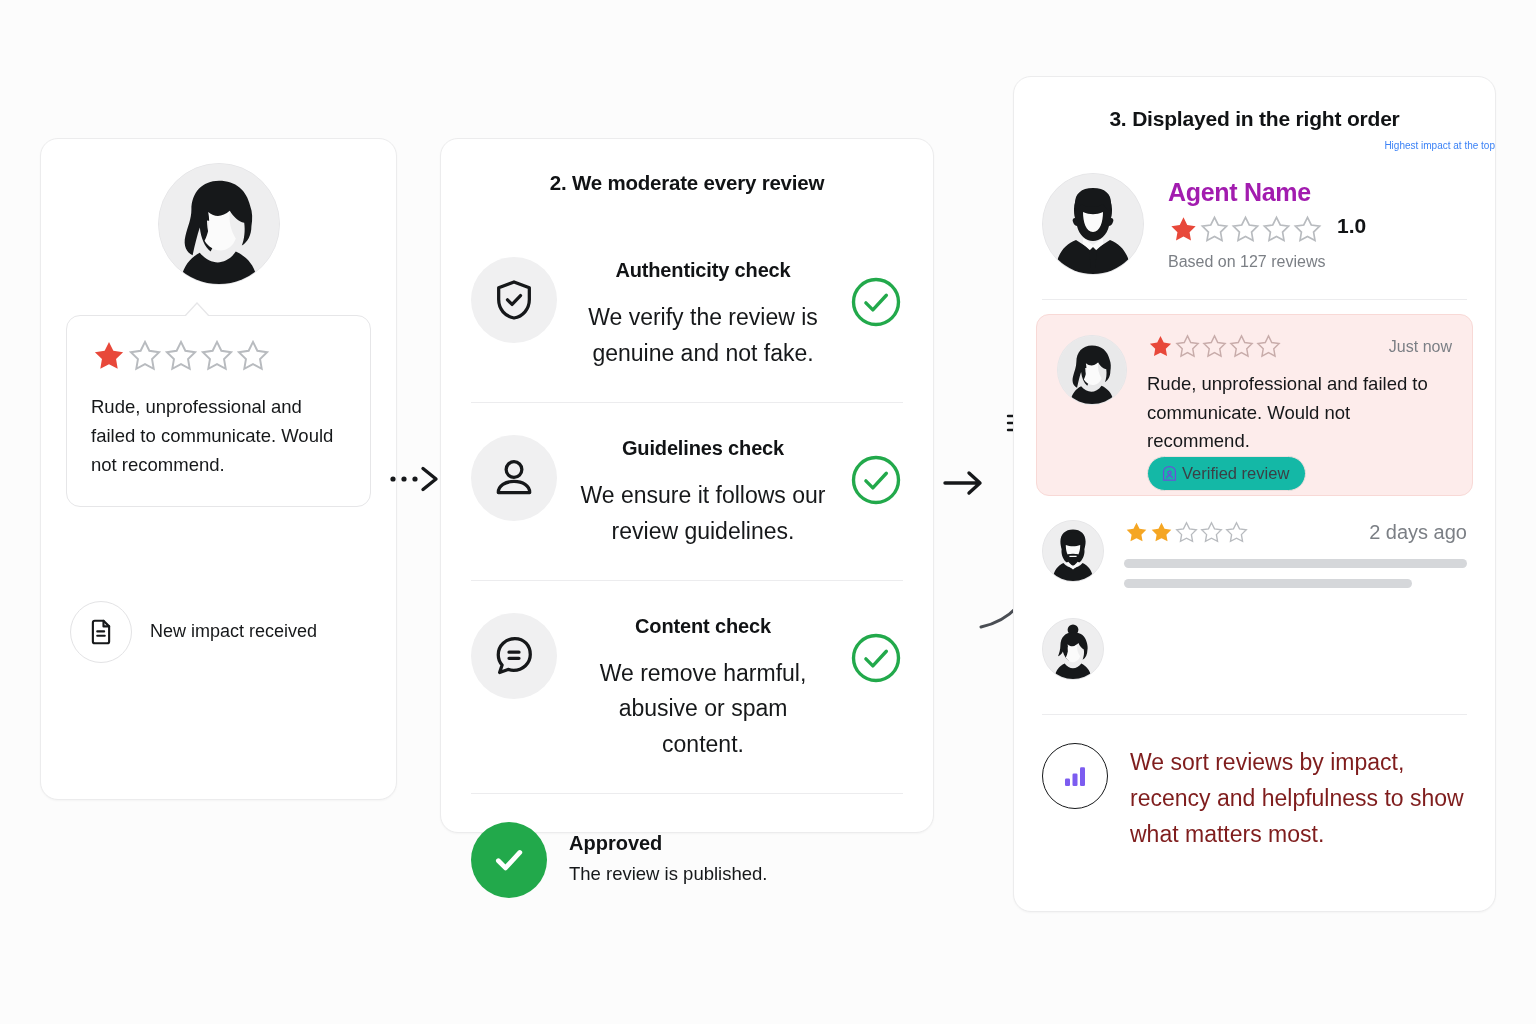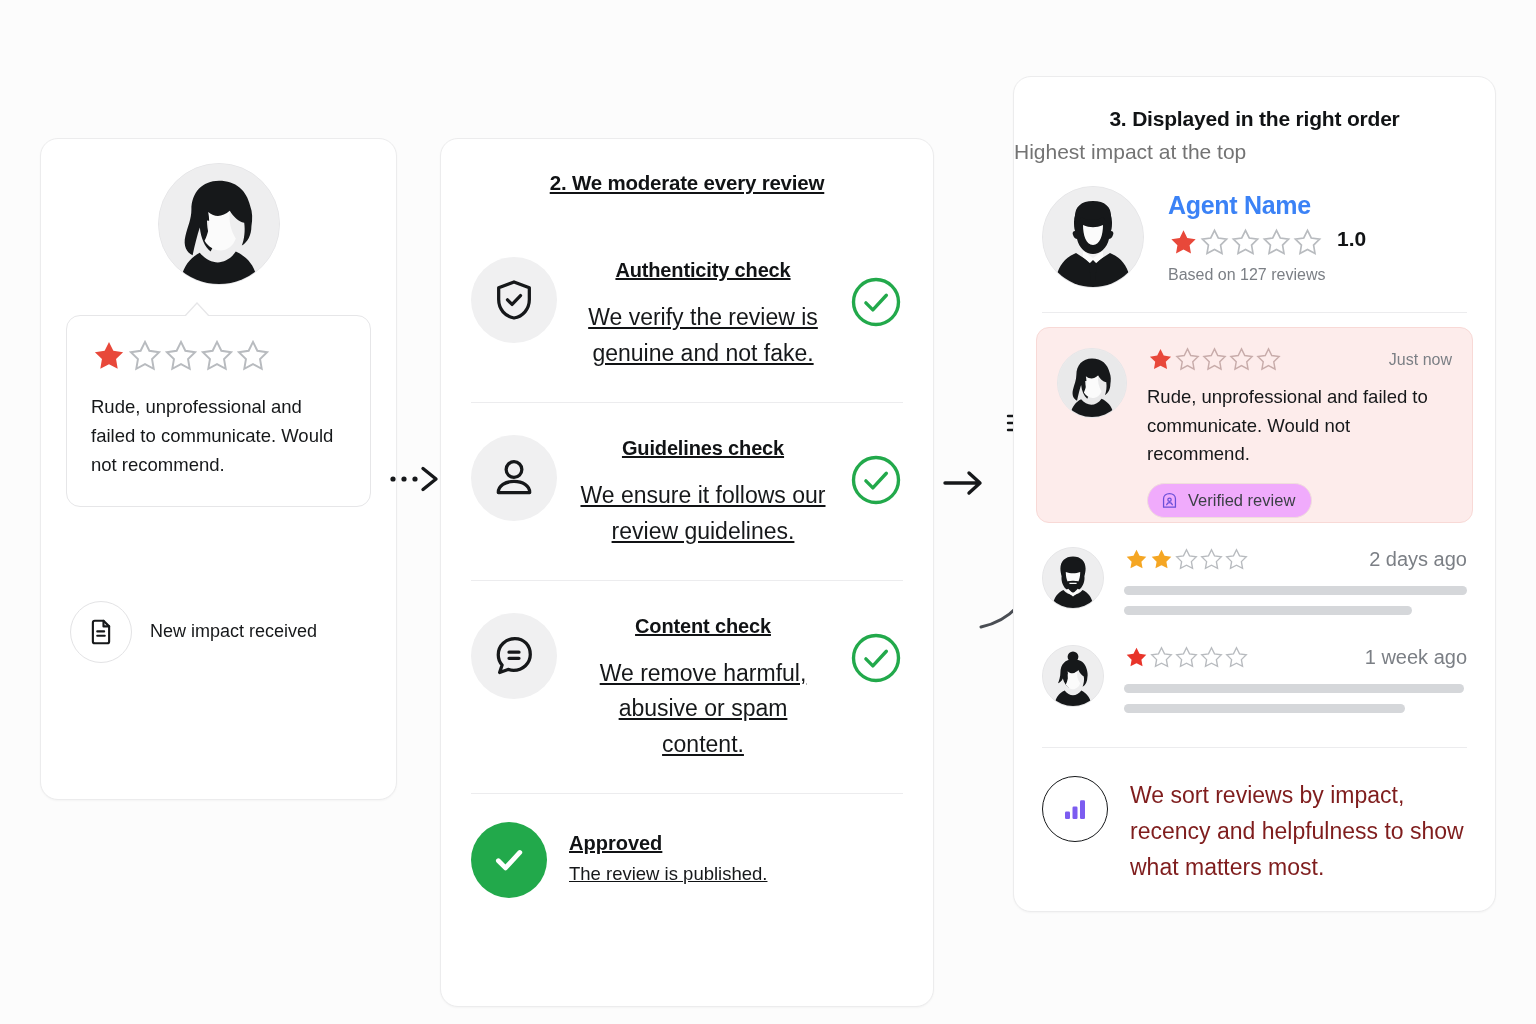--- a/index.html
+++ b/index.html
@@ -14,37 +14,37 @@
 
   
   .panel {
     position: absolute;
     background: #ffffff;
     border: 1px solid #ececed;
     border-radius: 18px;
     box-shadow: 0 1px 2px rgba(16,18,20,.035);
   }
   #panel1 { left: 40px;  top: 138px; width: 357px; height: 662px; }
-  #panel2 { left: 440px; top: 138px; width: 494px; height: 869px; text-decoration: underline; }
+  #panel2 { left: 440px; top: 138px; width: 494px; height: 695px; }
   #panel3 { left: 1013px; top: 76px; width: 483px; height: 836px; }
 
   .panel-title {
     text-align: center;
     font-size: 20.5px;
     font-weight: 700;
     letter-spacing: -.2px;
     color: #111315;
   }
   #panel1 .panel-title { margin-top: 32px; }
   #panel2 .panel-title { margin-top: 32px; }
   #panel3 .panel-title { margin-top: 30px; font-size: 21px; }
   .panel-sub {
-    text-align: left;
-    font-size: 21px;
-    color: #737373;
+    text-align: right;
+    font-size: 10px;
+    color: #3b82f6;
     margin-top: 9px;
   }
 
   
   .avatar {
     border-radius: 50%;
     background: #eeeeef;
     border: 1px solid #e6e6e8;
     overflow: hidden;
     flex: none;
@@ -119,41 +119,41 @@
   .approved-title { font-size: 20px; font-weight: 700; color: #111315; }
   .approved-desc { font-size: 18.5px; color: #16181a; margin-top: 8px; }
 
   
   .agent-row {
     display: flex; align-items: center; gap: 24px;
     margin: 22px 28px 0 28px;
     padding-bottom: 24px;
     border-bottom: 1px solid #ececee;
   }
-  .agent-name { font-size: 25px; font-weight: 700; letter-spacing: -.3px; color: #3b82f6; }
+  .agent-name { font-size: 25px; font-weight: 700; letter-spacing: -.3px; color: #a21caf; }
   .agent-rating-row { display: flex; gap: 14px; margin-top: 7px; }
   .agent-score { font-size: 21px; font-weight: 700; color: #111315; }
   .agent-based { font-size: 16px; color: #7b7f85; margin-top: 8px; }
 
   .hl-review {
     margin: 14px 22px 0 22px;
     background: #fdeceb;
     border: 1px solid #f8d9d6;
     border-radius: 13px;
     padding: 18px 20px 4px 20px;
     display: flex; gap: 20px;
   }
   .hl-head { display: flex; align-items: center; justify-content: space-between; }
   .hl-time { font-size: 16px; color: #7b7f85; }
   .hl-text { font-size: 18.5px; line-height: 1.55; color: #16181a; margin-top: 10px; }
   .badge {
-    display: inline-flex; align-items: center; gap: 9px;
-    background: #f0abfc; border: 1px solid #f0dedc;
+    display: inline-flex; align-items: center; gap: 3px;
+    background: #14b8a6; border: 1px solid #f0dedc;
     border-radius: 999px; padding: 7px 16px 7px 12px;
-    margin-top: 14px; font-size: 16.5px; color: #3b3f45;
+    font-size: 16.5px; color: #3b3f45;
   }
 
   .mini-review {
     display: flex; align-items: flex-start; gap: 20px;
     margin: 24px 28px 0 28px;
   }
   .mini-head { display: flex; align-items: center; justify-content: space-between; }
   .mini-time { font-size: 20px; color: #7b7f85; }
   .skel { height: 9px; border-radius: 6px; background: #d5d7da; margin-top: 14px; }
 
@@ -459,44 +459,20 @@
     <div class="mini-review" style="margin-top:30px;">
       <span class="avatar" style="width:62px;height:62px;">
         <svg viewBox="0 0 100 100" aria-hidden="true">
           <circle cx="50" cy="50" r="50" fill="#eeeeef"></circle>
           <circle cx="50" cy="18" r="9" fill="#16181a"></circle>
           <path d="M50 22c-13 0-21 9-21 22 0 7-2 13-4 18 0 0 6-2 8-8 2 7 6 13 11 16l3-5c-4-4-6-11-6-18 8 1 14-2 18-7 2 5 6 9 9 11 1 6 0 12-2 17 5-3 8-9 8-16 1-5 0-9-1-13-3-11-10-17-23-17z" fill="#16181a"></path>
           <path d="M41 42c2 9 0 16-3 22 3 5 7 8 12 8s10-4 12-10c-4-5-6-12-5-20-5 4-11 5-16 0z" fill="#fbfbfb"></path>
           <path d="M36 74c-9 4-14 11-16 20a50 50 0 0 0 60 0c-2-9-8-16-16-20-4 5-9 8-14 8s-10-3-14-8z" fill="#16181a"></path>
         </svg>
       </span>
-      <div style="flex:1 1 auto;">
-        <div class="mini-head">
-          <span class="stars">
-            <svg width="25" height="25" viewBox="0 0 24 24">
-                <path d="M12 2.6l2.9 5.9 6.5.95-4.7 4.6 1.1 6.45L12 17.45 6.2 20.5l1.1-6.45L2.6 9.45l6.5-.95z" fill="#e8342a"></path>
-              </svg>
-            <svg width="25" height="25" viewBox="0 0 24 24">
-                <path d="M12 2.6l2.9 5.9 6.5.95-4.7 4.6 1.1 6.45L12 17.45 6.2 20.5l1.1-6.45L2.6 9.45l6.5-.95z" fill="none" stroke="#b8bbbf" stroke-width="1.3"></path>
-              </svg>
-            <svg width="25" height="25" viewBox="0 0 24 24">
-                <path d="M12 2.6l2.9 5.9 6.5.95-4.7 4.6 1.1 6.45L12 17.45 6.2 20.5l1.1-6.45L2.6 9.45l6.5-.95z" fill="none" stroke="#b8bbbf" stroke-width="1.3"></path>
-              </svg>
-            <svg width="25" height="25" viewBox="0 0 24 24">
-                <path d="M12 2.6l2.9 5.9 6.5.95-4.7 4.6 1.1 6.45L12 17.45 6.2 20.5l1.1-6.45L2.6 9.45l6.5-.95z" fill="none" stroke="#b8bbbf" stroke-width="1.3"></path>
-              </svg>
-            <svg width="25" height="25" viewBox="0 0 24 24">
-                <path d="M12 2.6l2.9 5.9 6.5.95-4.7 4.6 1.1 6.45L12 17.45 6.2 20.5l1.1-6.45L2.6 9.45l6.5-.95z" fill="none" stroke="#b8bbbf" stroke-width="1.3"></path>
-              </svg>
-          </span>
-          <span class="mini-time">1 week ago</span>
-        </div>
-        <div class="skel" style="width:99%;"></div>
-        <div class="skel" style="width:82%;margin-top:11px;"></div>
-      </div>
     </div>
 
     <div class="sort-note">
       <span class="circle-icon" style="width:66px;height:66px;border-color:#16181a;">
         <svg width="30" height="30" viewBox="0 0 24 24">
           <rect x="4" y="14" width="4" height="6" rx="1" fill="#7c5cf0"></rect>
           <rect x="10" y="10" width="4" height="10" rx="1" fill="#7c5cf0"></rect>
           <rect x="16" y="5" width="4" height="15" rx="1" fill="#7c5cf0"></rect>
         </svg>
       </span>

